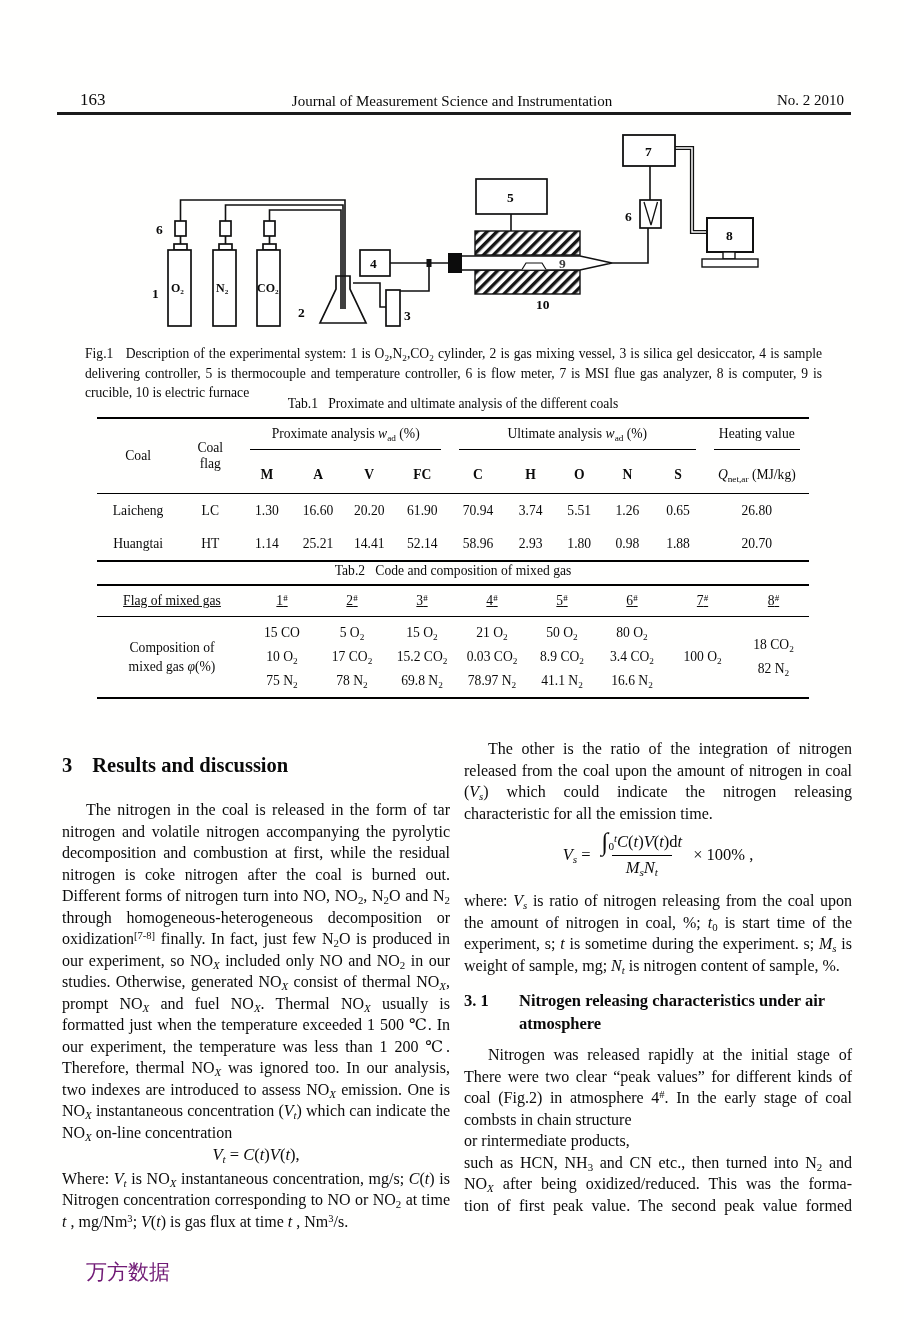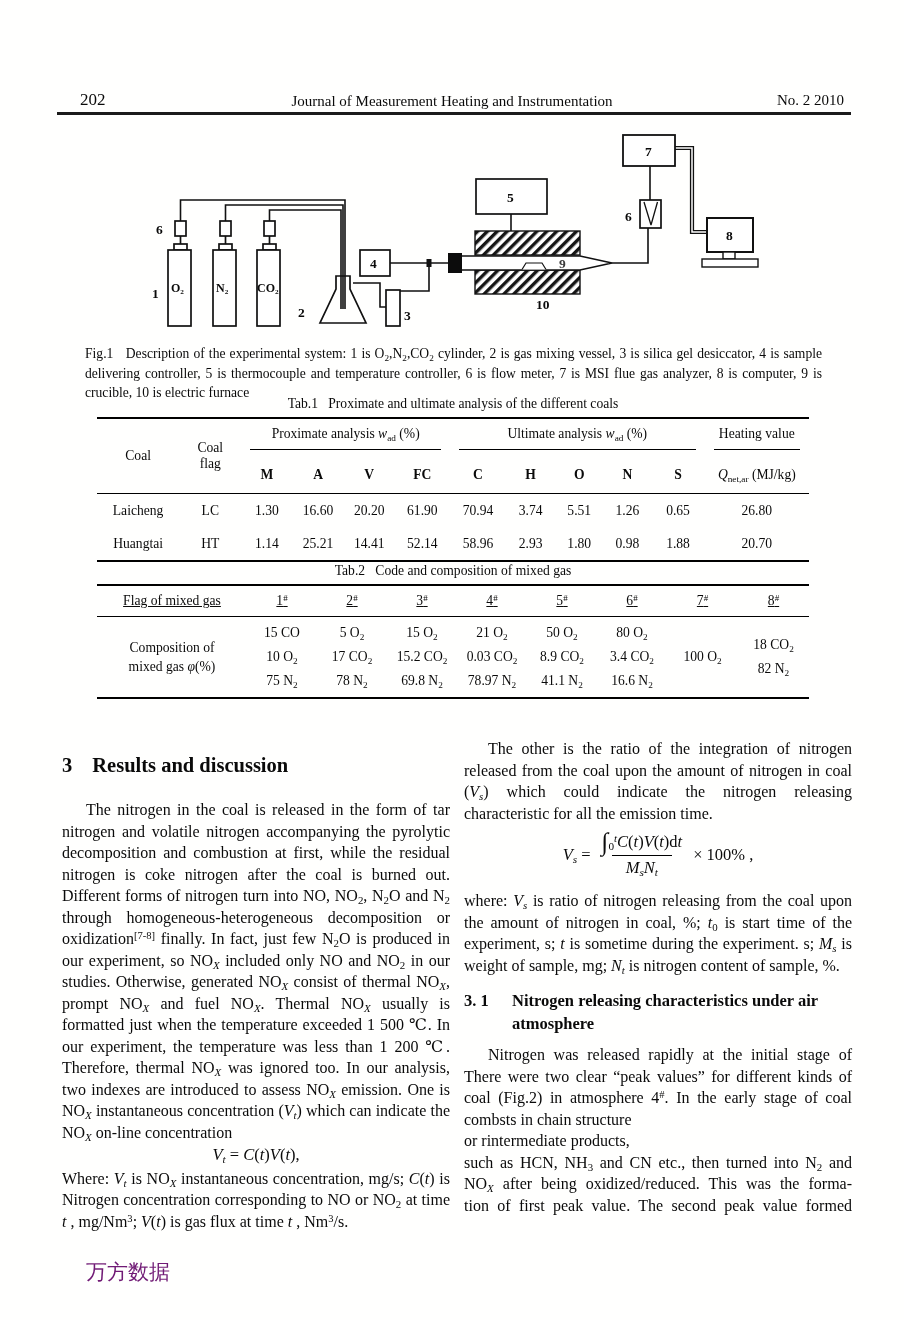--- a/index.html
+++ b/index.html
@@ -28,21 +28,21 @@
   .t1 .r-data td{height:33px;}
   .t2 .r-flag td{height:30px;border-bottom:1.5px solid #000;text-decoration:underline;}
   .t2 .r-comp td{height:80px;}
   .t2 .cline{line-height:24px;height:24px;}
   .t2 .clbl{line-height:19px;}
   
   .col{position:absolute;width:388px;font-size:16px;line-height:21.5px;}
   .p{text-align:justify;}
   .ind{text-indent:24px;}
   .sec-h{display:flex;gap:20px;font-size:20.5px;font-weight:bold;line-height:26px;}
-  .sub-h{display:flex;font-size:16.5px;font-weight:bold;line-height:23px;margin:13px 0 9px 0;}
+  .sub-h{display:flex;font-size:16.5px;font-weight:bold;line-height:23px;margin:13px 0 9px 0;gap:7px;}
   .sub-h .hn{width:48px;flex:none;}
   .eq1{text-align:center;font-size:16.5px;margin:1px 0 2px 0;}
   .eq2{display:flex;align-items:center;justify-content:center;gap:9px;margin:7px 0 12px 0;font-size:16.5px;}
   .frac{display:inline-flex;flex-direction:column;align-items:center;}
   .frac .num{padding:0 2px 2px 2px;}
   .frac .den{border-top:1.4px solid #000;padding:1px 14px 0 14px;}
   .intg{font-size:25px;line-height:14px;vertical-align:-3px;}
   .jline{text-align:justify;text-align-last:justify;}
   .gapline{display:flex;justify-content:flex-start;}
   
@@ -55,22 +55,22 @@
   .wm-en{position:absolute;left:5px;top:44px;font-family:"Liberation Sans","DejaVu Sans",sans-serif;
          font-size:25px;letter-spacing:5px;}
   .foot{position:absolute;left:86px;top:1258px;font-family:"Liberation Sans","DejaVu Sans",sans-serif;
         font-size:21px;color:#701a75;}
 </style>
 </head>
 <body>
 
 <div class="page">
 
-  <div class="hdr-num">202</div>
-  <div class="hdr-title">Journal of Measurement Heating and Instrumentation</div>
+  <div class="hdr-num">163</div>
+  <div class="hdr-title">Journal of Measurement Science and Instrumentation</div>
   <div class="hdr-issue">No. 2 2010</div>
   <div class="hdr-rule"></div>
 
   <svg class="fig-svg" width="700" height="218" viewBox="0 0 700 218">
     <defs>
       <pattern id="hatch" width="7" height="7" patternTransform="rotate(45)" patternUnits="userSpaceOnUse">
         <rect width="7" height="7" fill="#fff"></rect>
         <rect width="3.4" height="7" fill="#161616"></rect>
       </pattern>
     </defs>

